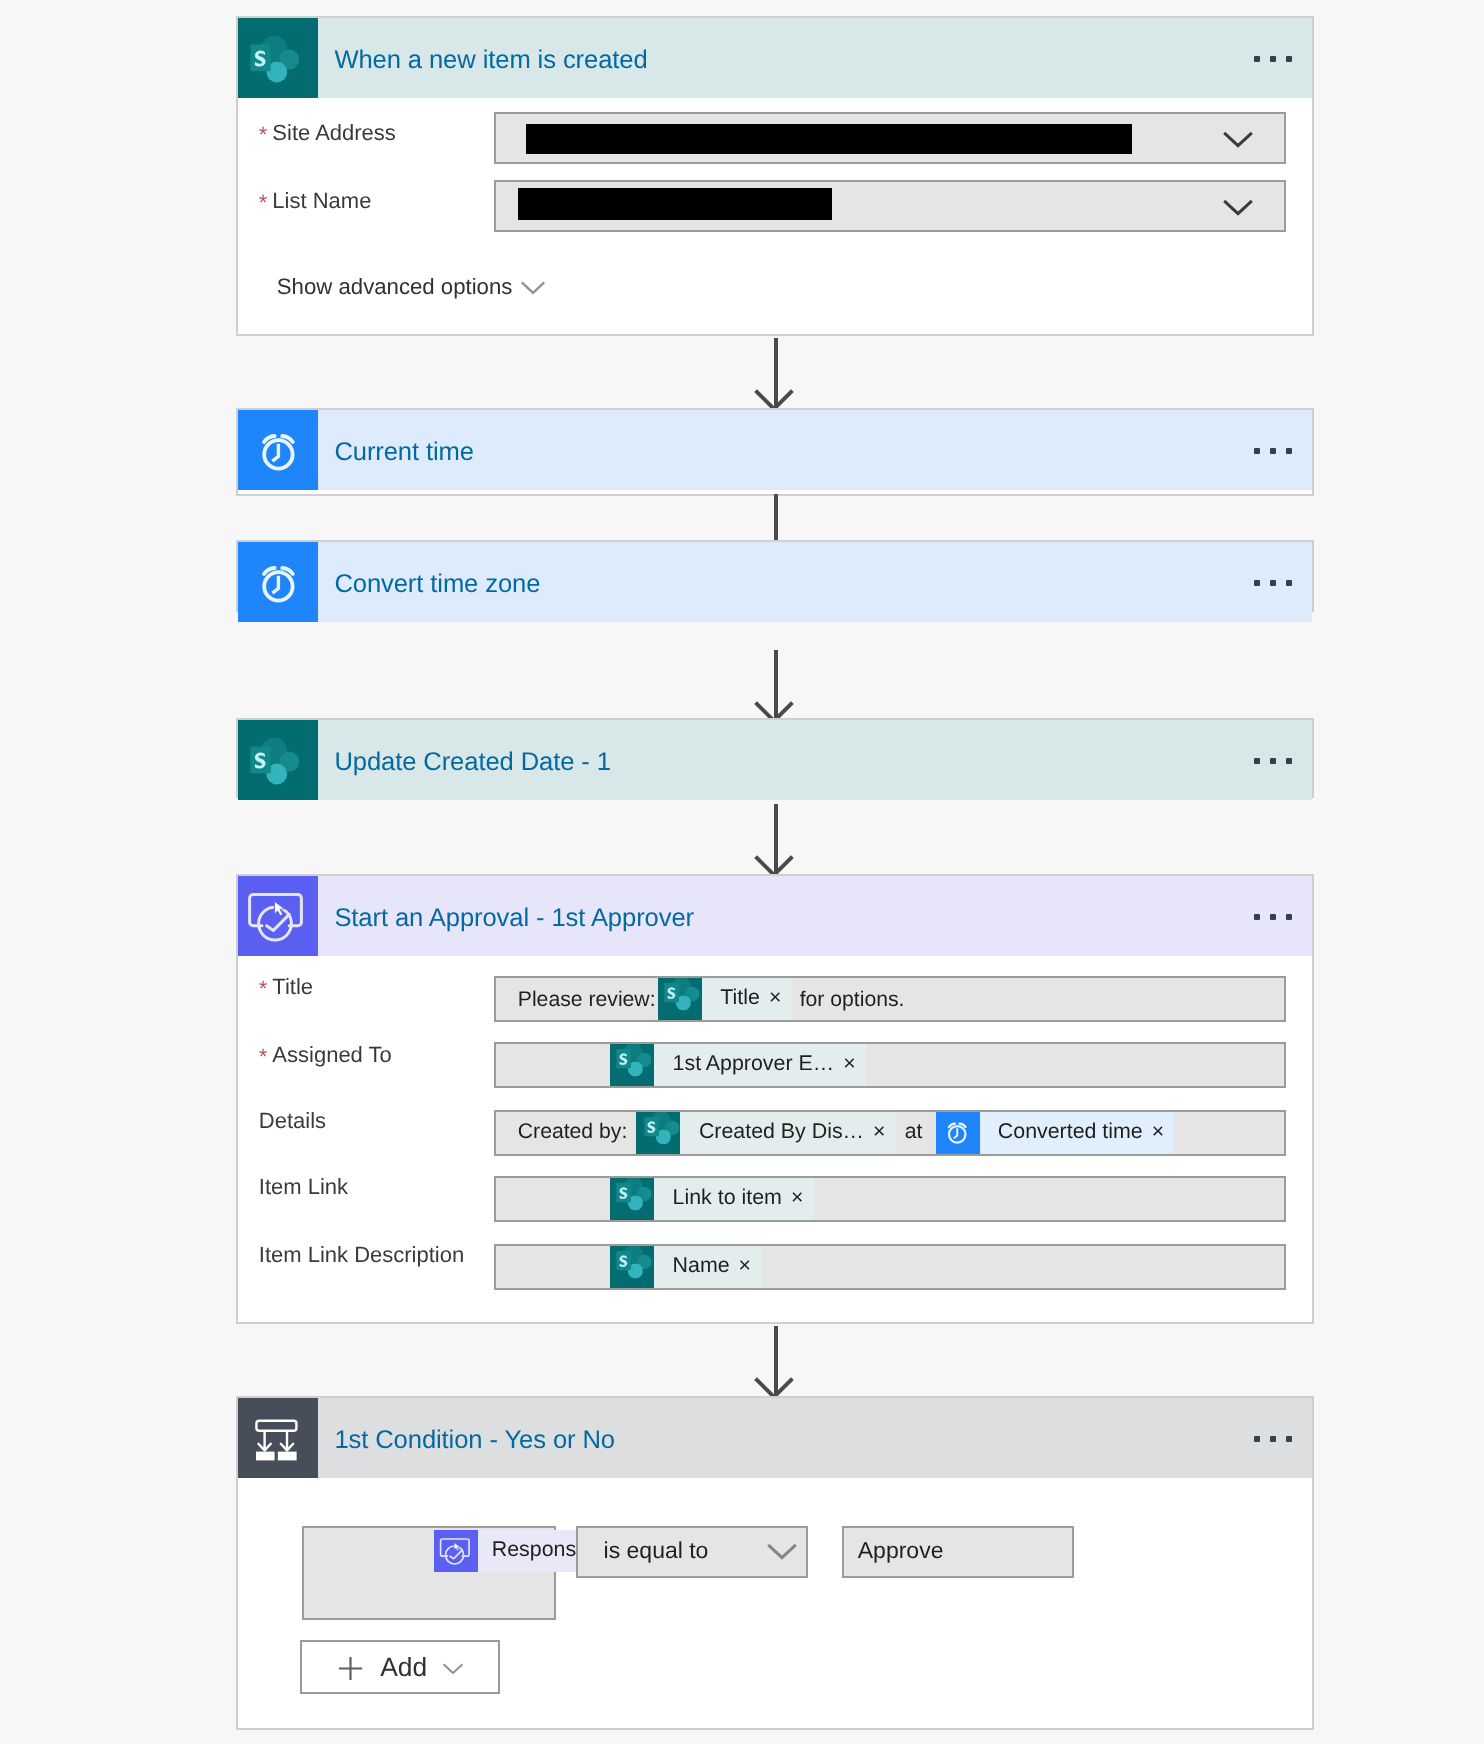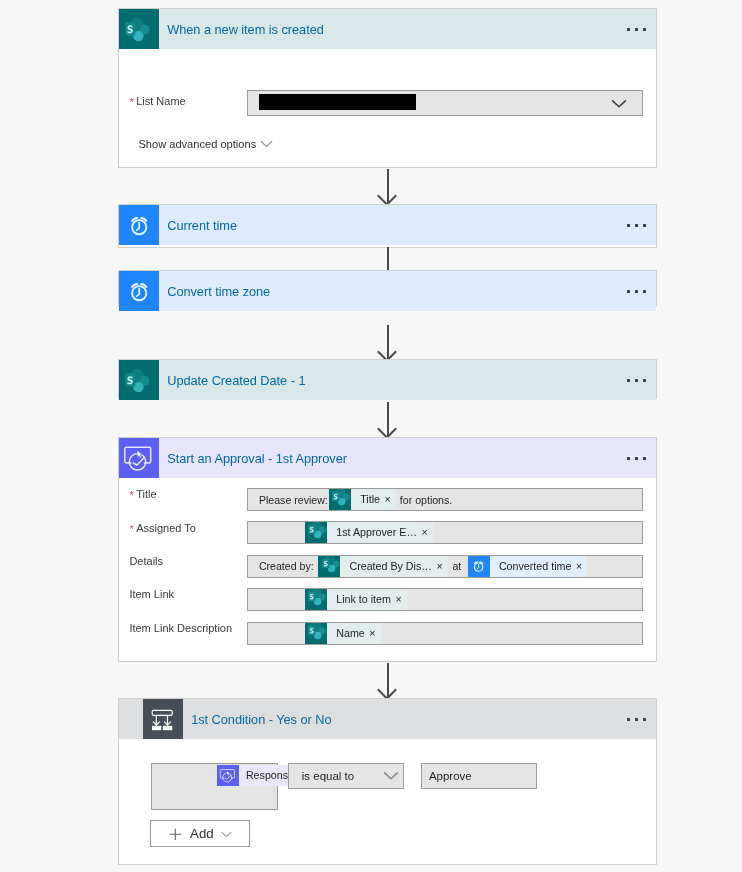--- a/index.html
+++ b/index.html
@@ -109,20 +109,29 @@
           </svg>
       </div>
       <div class="card-title">When a new item is created</div>
       <div class="ellipsis">
           <i></i>
           <i></i>
           <i></i>
         </div>
     </div>
 
+    <div class="row" style="position:absolute;left:10.4px;top:47px;width:516px;">
+      <div class="lbl req" style="width:118px;">Site Address</div>
+      <div class="field" style="width:396px;height:26px;">
+        <div class="redact" style="left:15px;top:4.8px;width:303px;height:15px;"></div>
+        <svg class="chev" viewBox="0 0 16 9">
+            <use href="#ico-chevron"></use>
+          </svg>
+      </div>
+    </div>
 
     <div class="row" style="position:absolute;left:10.4px;top:81px;width:516px;">
       <div class="lbl req" style="width:118px;">List Name</div>
       <div class="field" style="width:396px;height:26px;">
         <div class="redact" style="left:11px;top:2.8px;width:157px;height:16px;"></div>
         <svg class="chev" viewBox="0 0 16 9">
             <use href="#ico-chevron"></use>
           </svg>
       </div>
     </div>
@@ -303,21 +312,21 @@
           <span class="tlbl">Name</span>
           <span class="tx">×</span>
         </span>
       </div>
     </div>
   </div>
 
   <div class="arrow" style="top:663px;height:34px;"></div>
 
   <div class="card" style="top:698px;height:167px;">
-    <div class="card-header" style="background:#dddedf;padding-left:24px;">
+    <div class="card-header" style="background:#dddedf;">
       <div class="card-icon" style="background:#474e5a;">
         <svg width="40" height="40" viewBox="0 0 40 40">
             <use href="#ico-condition"></use>
           </svg>
       </div>
       <div class="card-title">1st Condition - Yes or No</div>
       <div class="ellipsis">
           <i></i>
           <i></i>
           <i></i>

